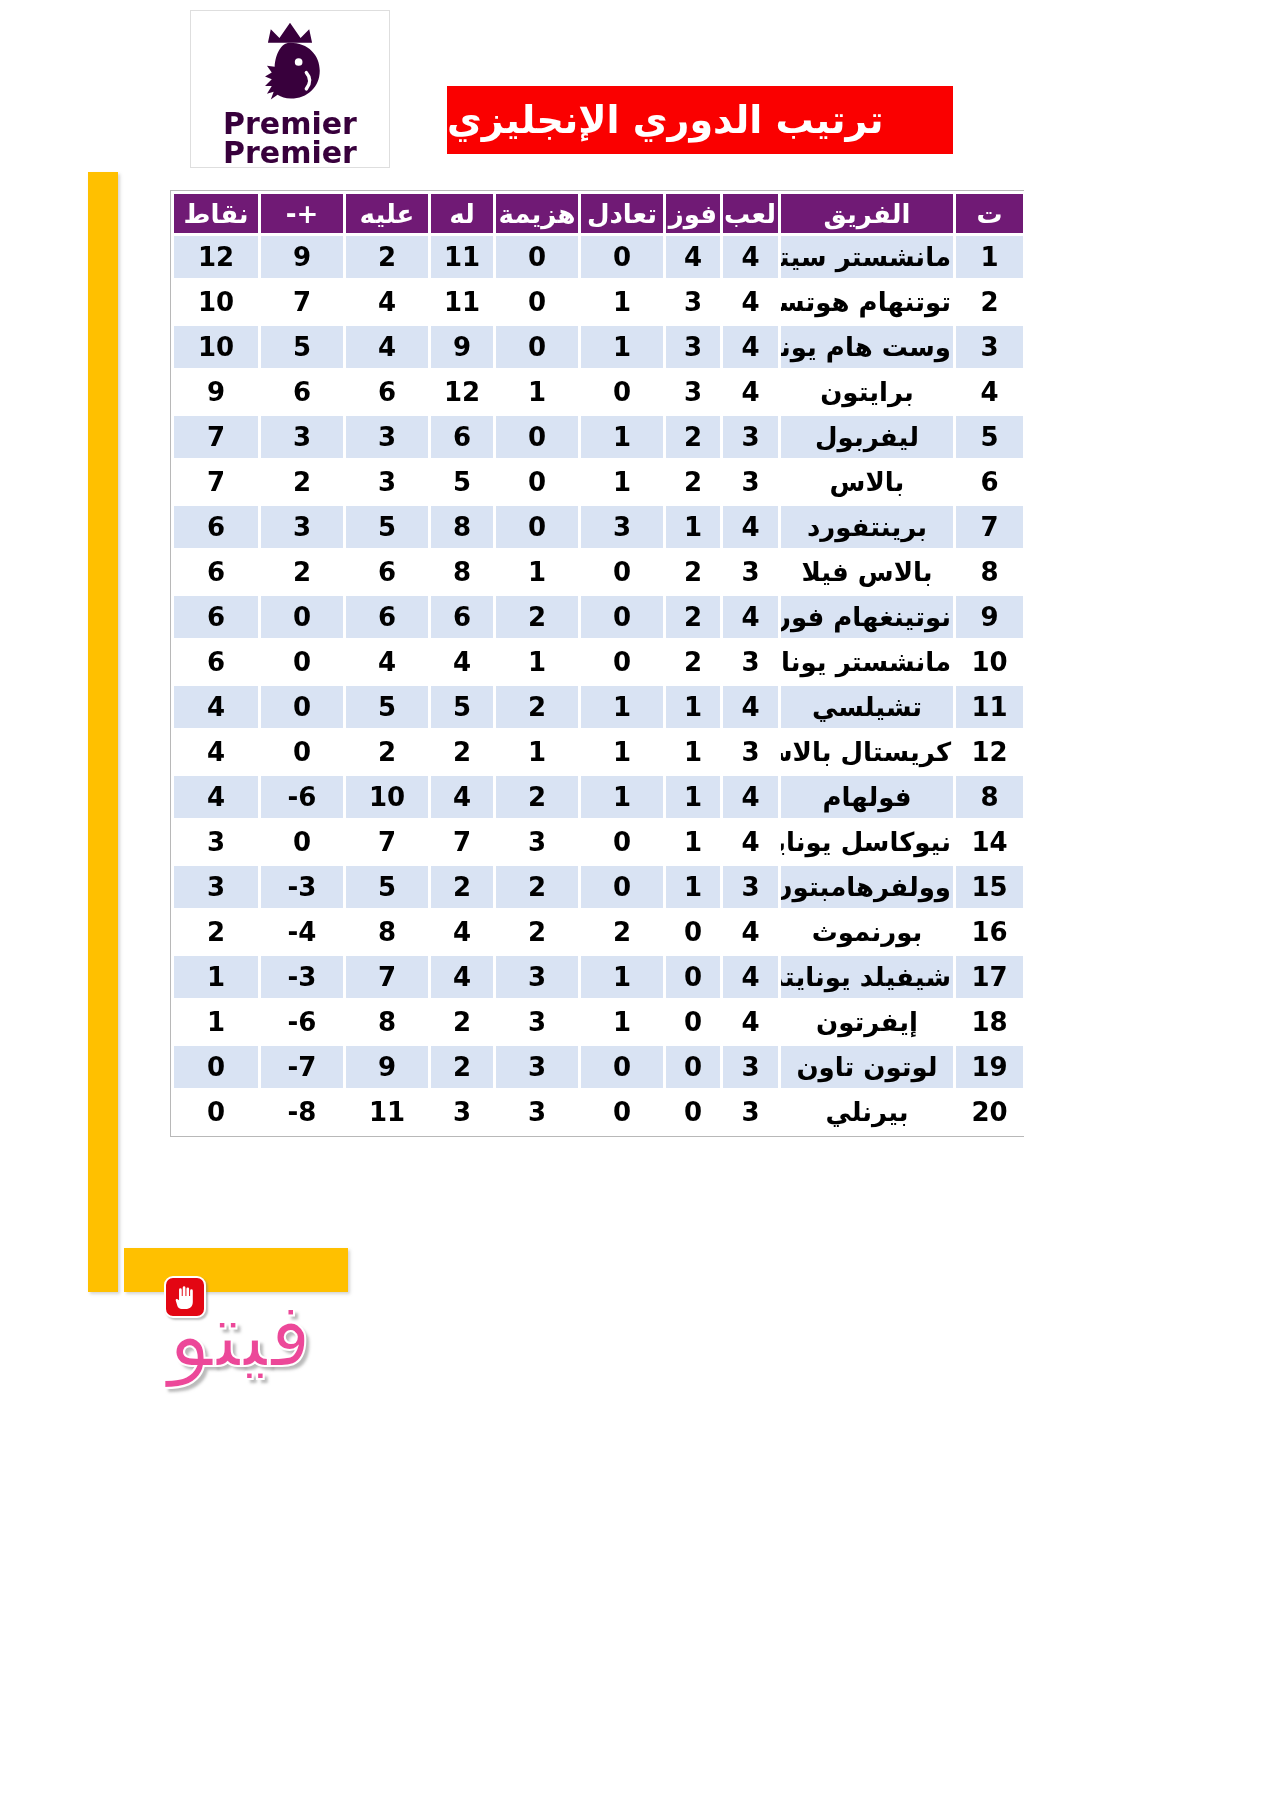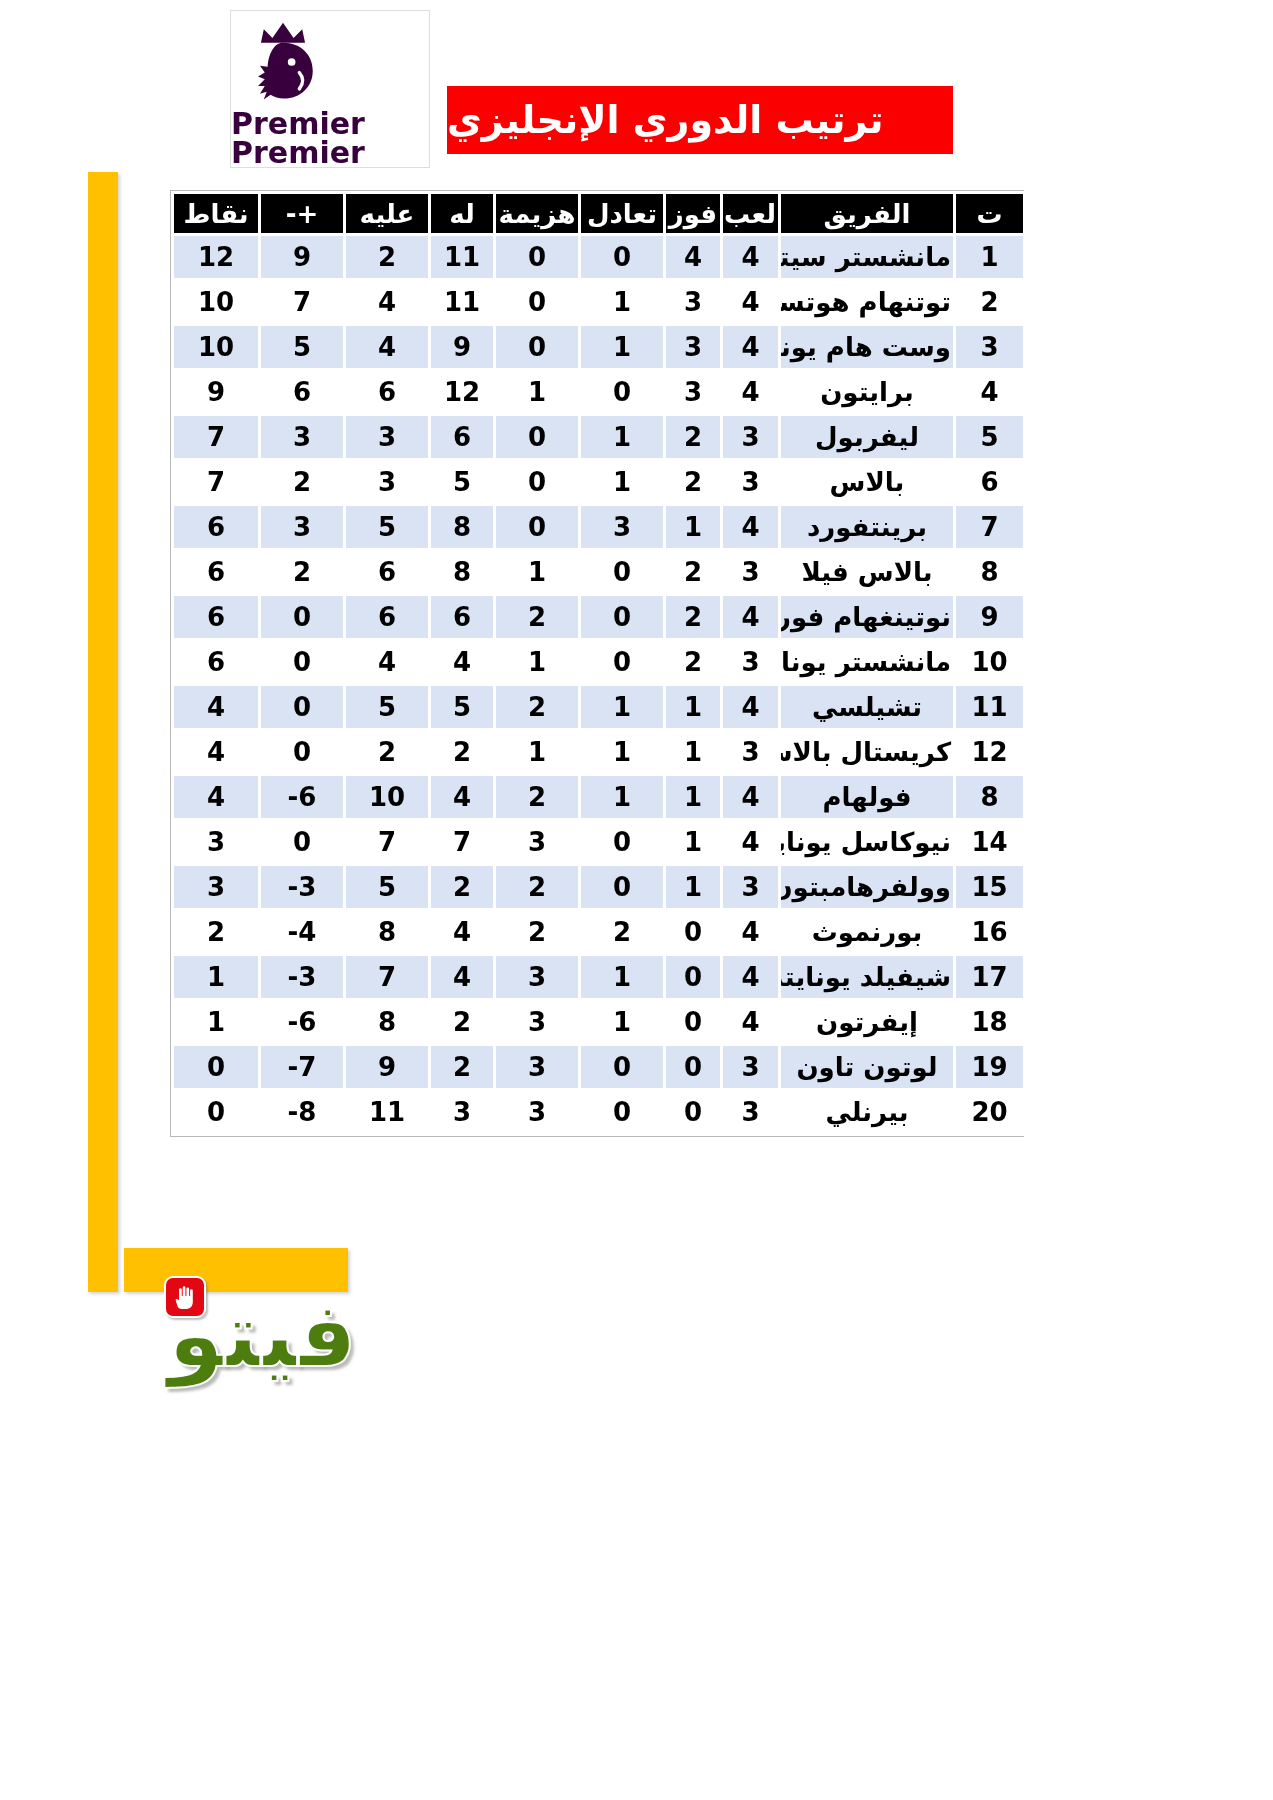--- a/index.html
+++ b/index.html
@@ -10,21 +10,21 @@
     font-family:"DejaVu Sans", sans-serif;
     overflow:hidden;
   }
 
   
   .pl-logo-box {
     position:absolute; left:190px; top:10px;
     width:200px; height:158px;
     background:#ffffff;
     border:1px solid #dedede;
-    display:flex; flex-direction:column; align-items:flex-start;margin-left:40px;
+    display:flex; flex-direction:column; align-items:center;
   }
   .pl-crest { width:104px; height:96px; margin-top:3px; }
   .pl-text {
     color:#38003c; font-weight:bold; font-size:30px;
     line-height:0.95; text-align:center;
   }
 
   
   .banner {
     position:absolute; left:447px; top:86px;
@@ -56,21 +56,21 @@
     border:1px solid #b8b8b8;
     background:#ffffff;
   }
   table.standings {
     width:100%;
     border-collapse:collapse;
     direction:rtl;
     table-layout:fixed;
   }
   table.standings th {
-    background:#000000;
+    background:#701a75;
     color:#ffffff;
     font-size:26px; font-weight:bold;
     height:42px;
     border:3px solid #ffffff;
     padding:0 2px;
     margin-top:31px;
   }
   table.standings td {
     font-size:26px; font-weight:bold; color:#000000;
     text-align:center;
@@ -85,22 +85,22 @@
   td.team { font-size:24px; }
   td.rank { font-size:28px; }
   td.num  { direction:ltr; }
 
   
   .watermark {
     position:absolute; left:168px; top:1290px;
     direction:rtl;
   }
   .wm-text {
-    font-size:90px; font-weight:bold;
-    color:#4d7c0f;
+    font-size:90px; font-weight:normal;
+    color:#ec4899;
     -webkit-text-stroke:2px #ffffff;
     text-shadow:4px 4px 3px rgba(130,130,130,.55);
     line-height:1.0;
   }
   .wm-hand {
     position:absolute; left:-4px; top:-14px;
     width:42px; height:42px;
     background:#e30613;
     border:2px solid #ffffff;
     border-radius:9px;

